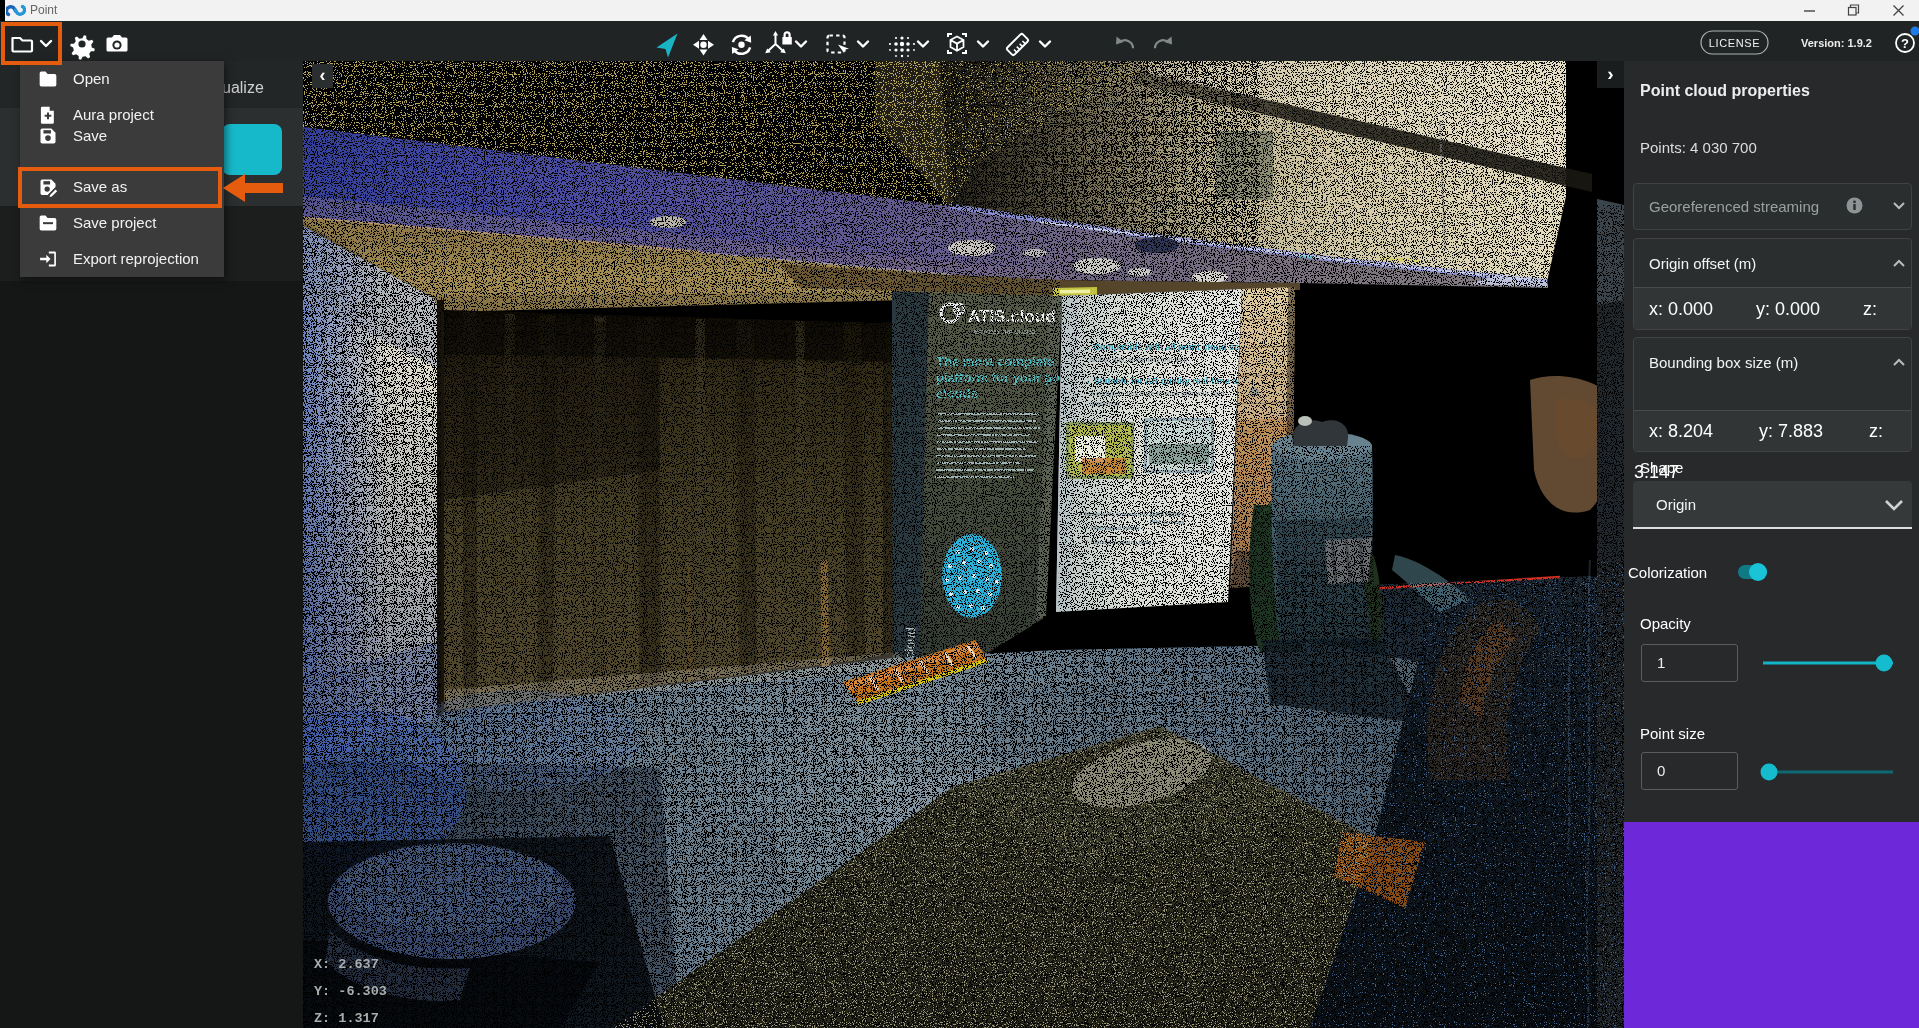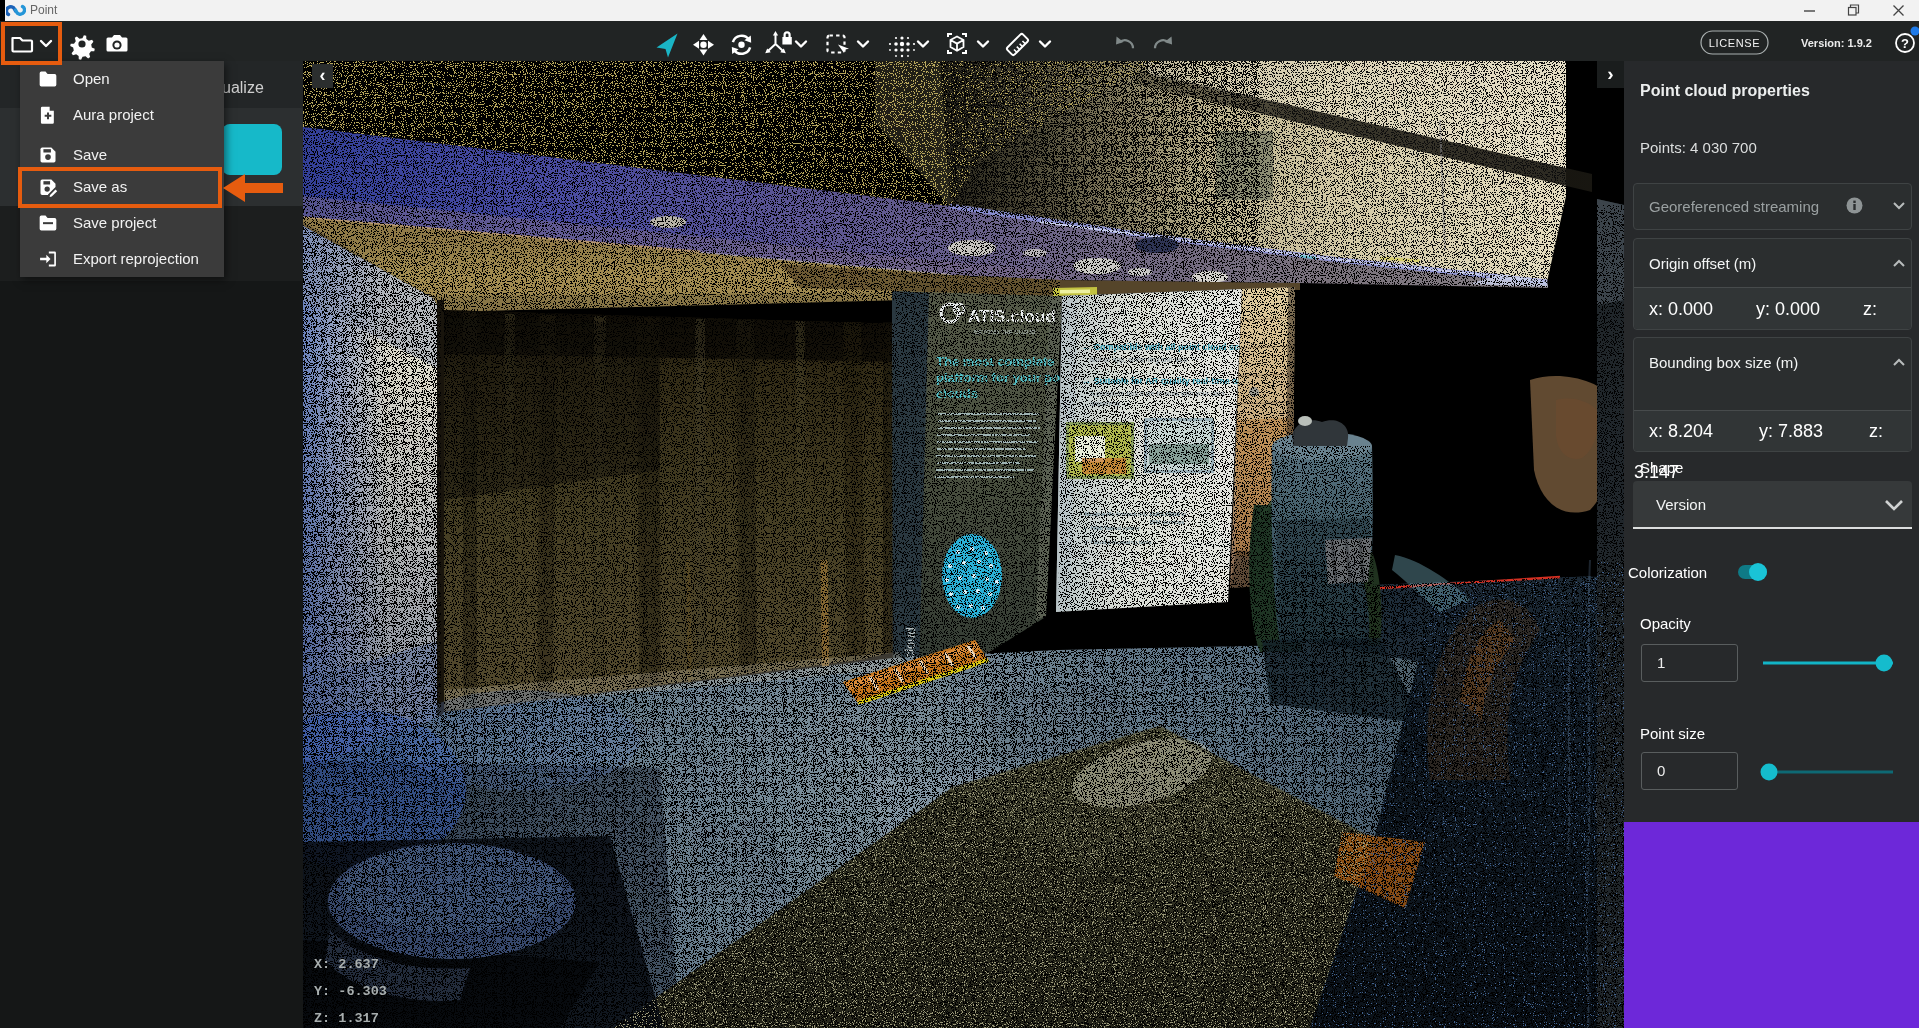--- a/index.html
+++ b/index.html
@@ -564,21 +564,21 @@
         </svg>
         <span class="txt">Open</span>
       </div>
   <div class="mi" style="top:36px">
         <svg width="20" height="20" viewBox="0 0 24 24">
           <path d="M5 2 h9 l5 5 v14 a1.5 1.5 0 0 1 -1.5 1.5 h-12.5 a1.5 1.5 0 0 1 -1.5 -1.5 v-17.5 a1.5 1.5 0 0 1 1.5-1.5z M14 2 v5 h5" fill="#fff"></path>
           <path d="M12 9 v8 M8 13 h8" stroke="#3b3b3b" stroke-width="2.4"></path>
         </svg>
         <span class="txt">Aura project</span>
       </div>
-  <div class="mi" style="top:76px">
+  <div class="mi" style="top:57px">
         <svg width="20" height="20" viewBox="0 0 24 24">
           <path d="M3 5 a2 2 0 0 1 2-2 h11 l5 5 v11 a2 2 0 0 1 -2 2 H5 a2 2 0 0 1 -2-2z" fill="#fff"></path>
           <circle cx="12" cy="14.5" r="3.4" fill="#3b3b3b"></circle>
           <rect x="6.5" y="5" width="9" height="4" fill="#3b3b3b"></rect>
         </svg>
         <span class="txt">Save</span>
       </div>
   <div class="mi" style="top:108px">
         <svg width="20" height="20" viewBox="0 0 24 24">
           <path d="M3 5 a2 2 0 0 1 2-2 h11 l5 5 v4 l-9 9 v.5 H5 a2 2 0 0 1 -2-2z" fill="#fff"></path>
@@ -642,21 +642,21 @@
     <svg style="position:absolute;left:258px;top:20px" width="14" height="10">
           <path class="chev" d="M2 7 l5 -5 5 5" stroke="#d8dada"></path>
         </svg>
     <div class="rp-row" style="height:41px;line-height:41px">
       <span style="margin-left:15px">x: 8.204</span><span style="margin-left:46px">y: 7.883</span><span style="margin-left:46px">z: 3.147</span>
     </div>
   </div>
 
   <div class="lbl" style="left:16px;top:398px">Shape</div>
   <div style="position:absolute;left:9px;top:420px;width:279px;height:48px;background:#36393a;border-radius:4px 4px 0 0;border-bottom:2px solid #dcdede">
-    <span style="position:absolute;left:23px;top:15px;font-size:15px;color:#f2f4f4">Version</span>
+    <span style="position:absolute;left:23px;top:15px;font-size:15px;color:#f2f4f4">Origin</span>
     <svg style="position:absolute;left:250px;top:17px" width="22" height="14">
           <path d="M3 3 l8 8 8-8" fill="none" stroke="#d0d2d2" stroke-width="2.6"></path>
         </svg>
   </div>
 
   <div class="lbl" style="left:4px;top:503px">Colorization</div>
   <div style="position:absolute;left:114px;top:504px;width:29px;height:14px;background:#0f7a86;border-radius:7px"></div>
   <div style="position:absolute;left:125px;top:502px;width:18px;height:18px;background:#1ac3d6;border-radius:50%"></div>
 
   <div class="lbl" style="left:16px;top:554px">Opacity</div>

